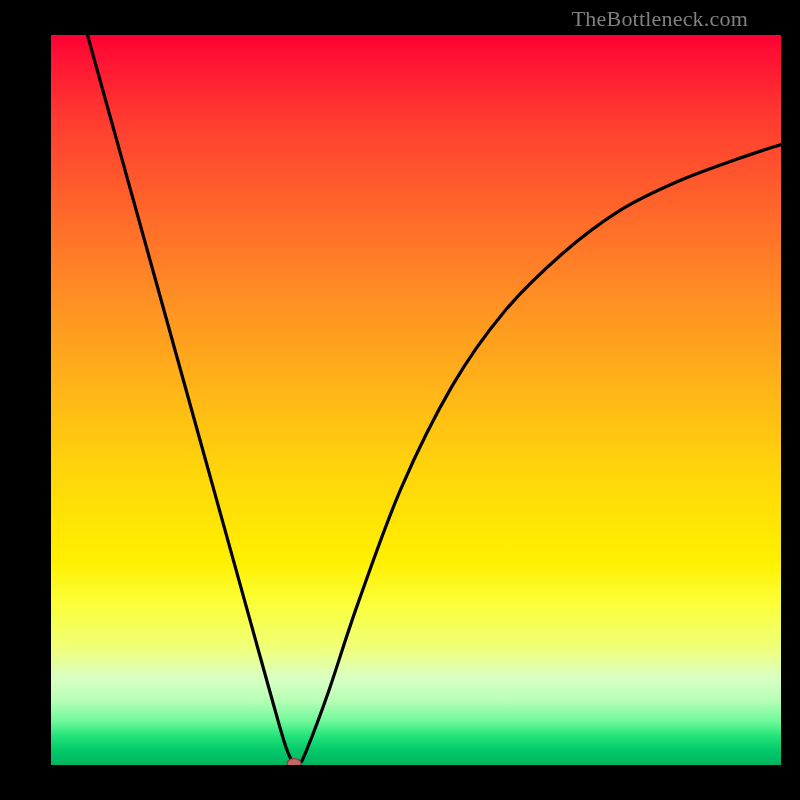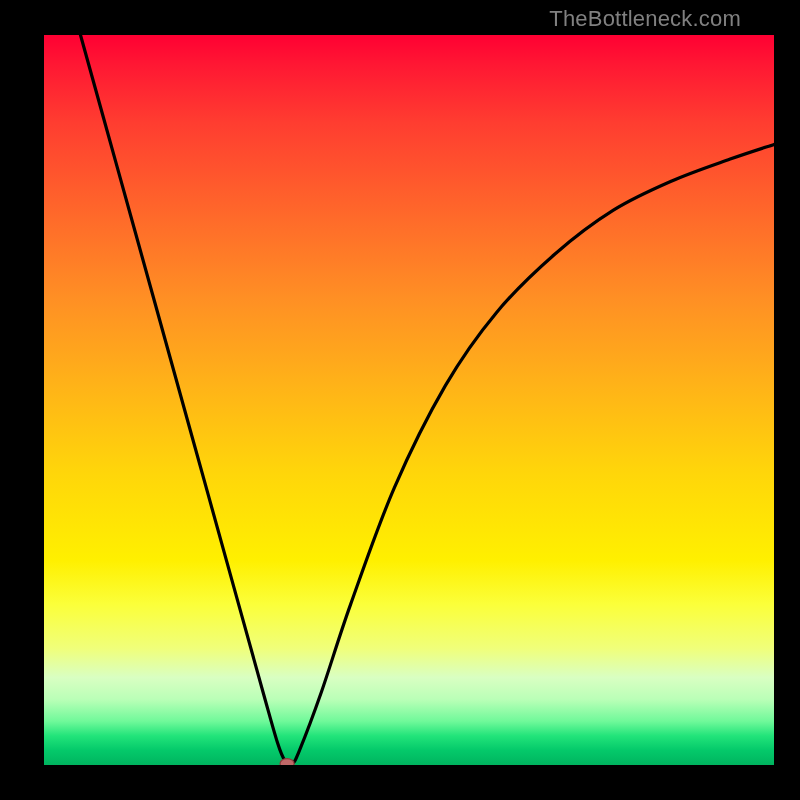--- a/index.html
+++ b/index.html
@@ -6,25 +6,26 @@
     margin: 0;
     padding: 0;
     width: 800px;
     height: 800px;
     background: #000;
     font-family: Arial, Helvetica, sans-serif;
     overflow: hidden;
   }
   .frame {
     position: absolute;
-    left: 9px;
+    left: 16px;
     top: 0;
     width: 748px;
     height: 800px;
     background: #000;
+    font-family: Liberation Serif, serif;
   }
   .plot-area {
     position: absolute;
     left: 35px;
     top: 35px;
     width: 730px;
     height: 730px;
     background: linear-gradient(
       to bottom,
       #ff0033 0%,

